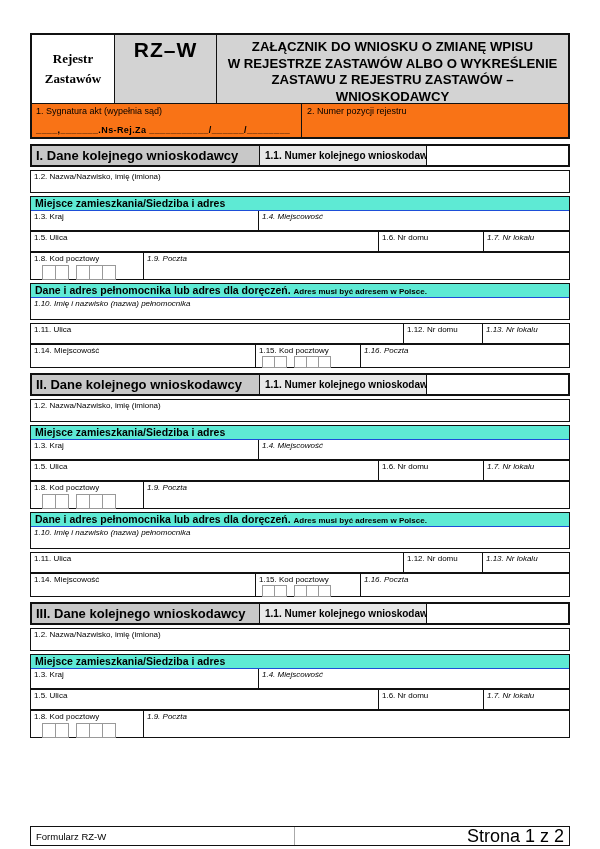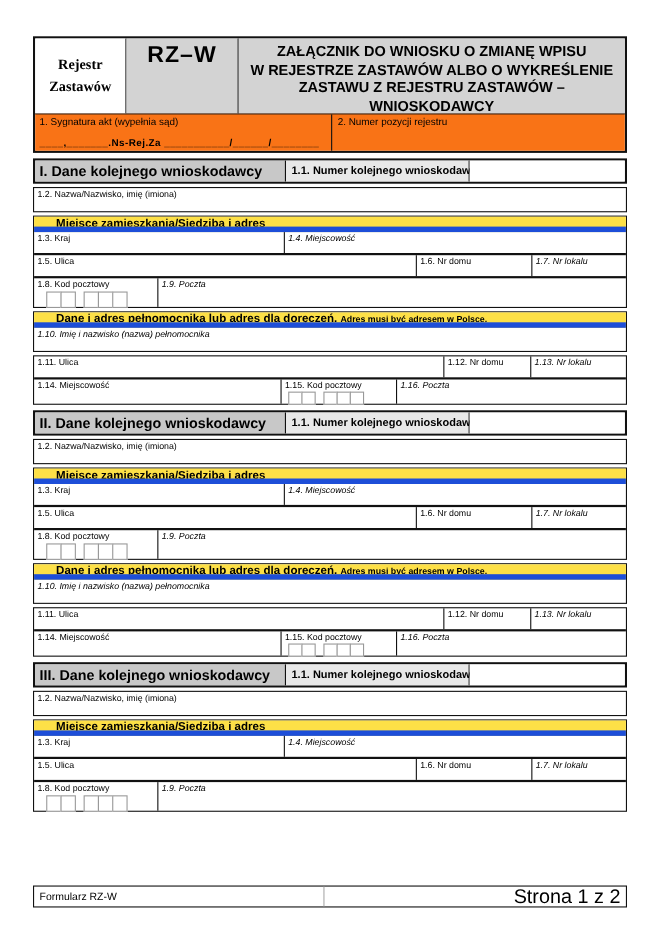--- a/index.html
+++ b/index.html
@@ -42,22 +42,22 @@
   }
   .sec-numlabel{
     width:167px;background:#e8e8e8;border-right:1px solid #111;
     font-weight:bold;font-size:10px;padding:4px 5px 0 5px;white-space:nowrap;
   }
   .sec-numinput{flex:1;background:#fff;}
 
   .row-box{border:1.5px solid #111;margin-top:3px;background:#fff;}
   .group{border:1.5px solid #111;margin-top:3px;background:#fff;}
   .bar{
-    background:#fde047;border-bottom:5px solid #1d4ed8;
-    font-weight:bold;font-size:10.5px;line-height:13px;height:14px;padding:0 20px;
+    background:#5eead4;border-bottom:1px solid #1d4ed8;
+    font-weight:bold;font-size:10.5px;line-height:13px;height:14px;padding:0 4px;
     white-space:nowrap;overflow:hidden;
   }
   .bar .note{font-size:8px;}
   .row{display:flex;border-bottom:2px solid #111;}
   .row:last-child{border-bottom:none;}
   .c{border-right:1px solid #111;padding:1px 3px;position:relative;}
   .c:last-child{border-right:none;}
   .flabel{font-size:8px;line-height:9px;display:block;white-space:nowrap;}
   .h22{height:22px;} .h21{height:21px;} .h26{height:26px;}
   .w228{width:228px;} .w348{width:348px;} .w105{width:105px;}
@@ -66,21 +66,21 @@
 
   
   .pc{display:flex;margin:2px 0 0 8px;}
   .pc-box{width:14px;height:15px;border:1px solid #999;background:#fff;margin-right:-1px;}
   .pc-gap{width:8px;}
   .pc.small{margin:1px 0 0 3px;}
   .pc.small .pc-box{width:13px;height:12px;}
 
   
   .footer{
-    position:absolute;left:30px;top:805px;width:540px;height:20px;
+    position:absolute;left:30px;top:826px;width:540px;height:20px;
     border:1px solid #111;display:flex;align-items:center;
     justify-content:space-between;padding:0 5px;background:#fff;
   }
   .footer-left{font-size:9.5px;}
   .footer-right{font-size:18px;}
   .footer-div{position:absolute;left:263px;top:0;width:1px;height:100%;background:#aaa;}
 </style>
 </head>
 <body>
 

